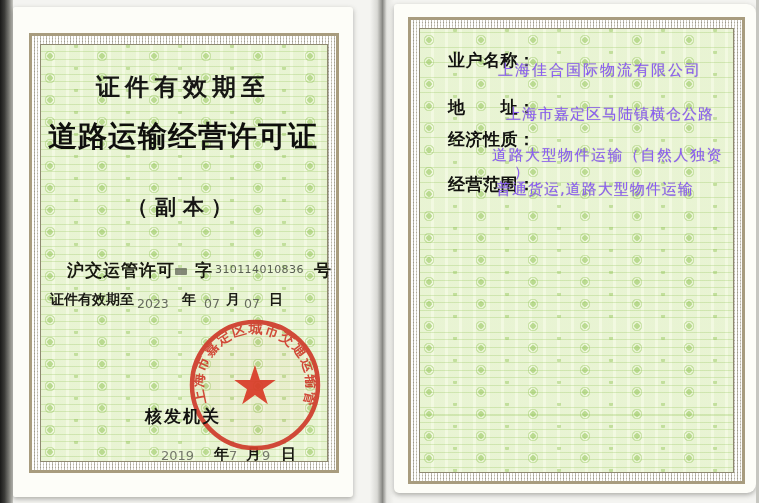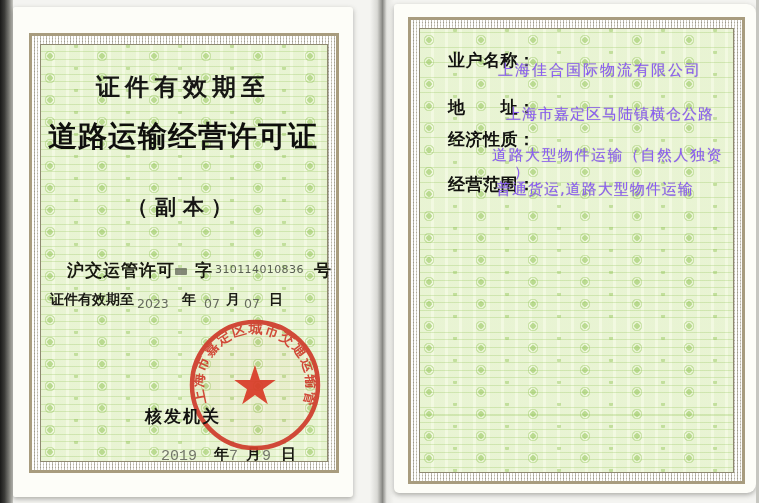--- a/index.html
+++ b/index.html
@@ -60,21 +60,21 @@
   .row-validity .num{font-size:12.5px;color:#666b5e;top:5px;}
   .row-validity .t-year{left:124px;}
   .row-validity .unit{font-size:14px;font-weight:700;color:#1a1a14;}
   .row-validity .u-year{left:169px;}
   .row-validity .t-month{left:191px;}
   .row-validity .u-month{left:213px;}
   .row-validity .t-day{left:231px;}
   .row-validity .u-day{left:256px;}
 
   .row-issuedate{top:438px;}
-  .row-issuedate .num{font-size:15px;color:#73776a;top:3px;font-family:Liberation Mono, monospace;}
+  .row-issuedate .num{font-size:13px;color:#73776a;top:3px;}
   .row-issuedate .t-year{left:148px;}
   .row-issuedate .unit{font-size:15px;font-weight:700;color:#15150f;}
   .row-issuedate .u-year{left:201px;}
   .row-issuedate .t-month{left:216px;}
   .row-issuedate .u-month{left:233px;}
   .row-issuedate .t-day{left:249px;}
   .row-issuedate .u-day{left:268px;}
 
   .issuer-label{position:absolute;left:0;width:100%;top:398px;text-align:center;
     font-size:17px;font-weight:700;letter-spacing:2px;color:#121210;z-index:6;}

